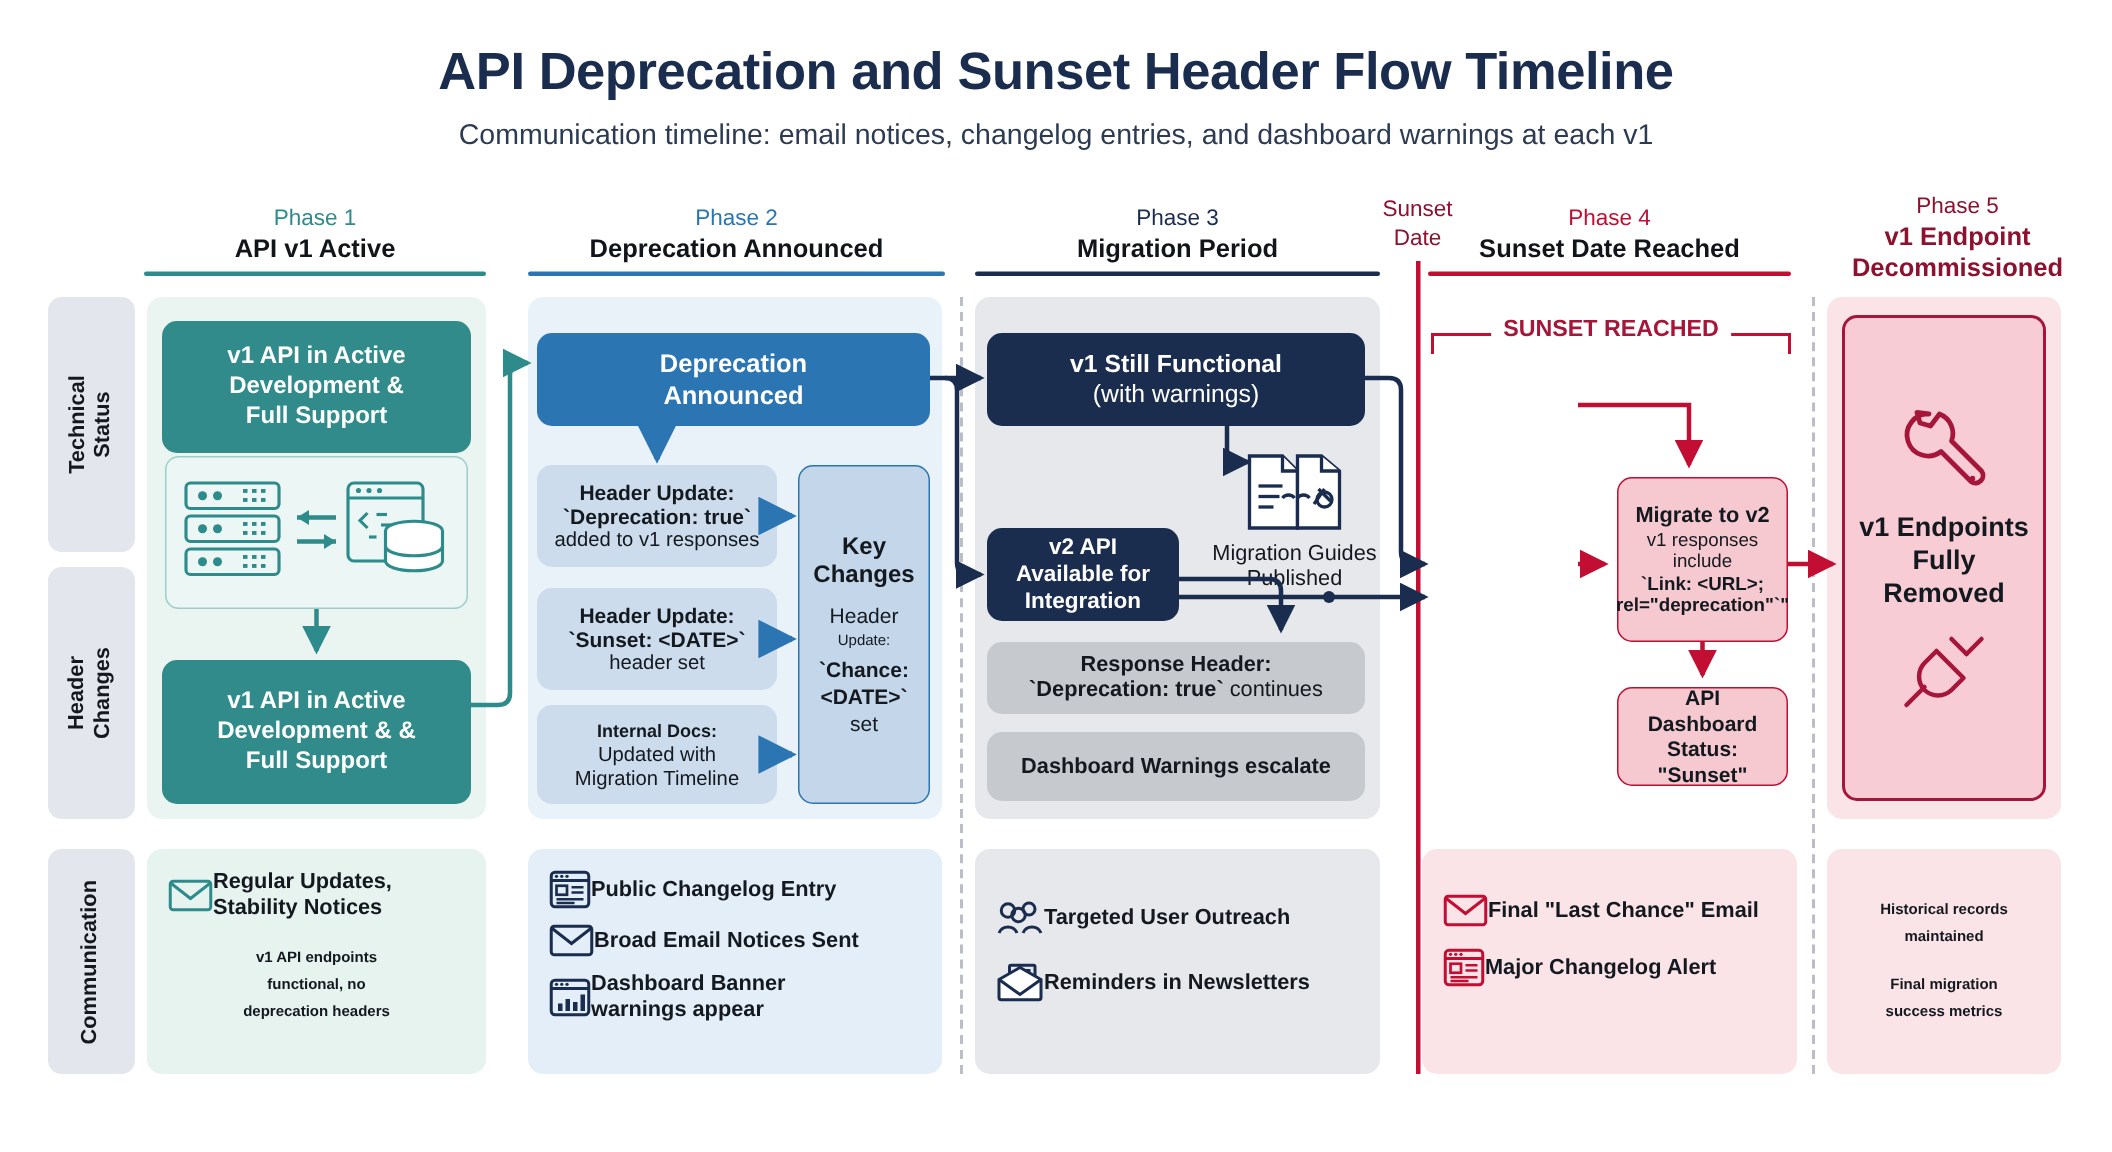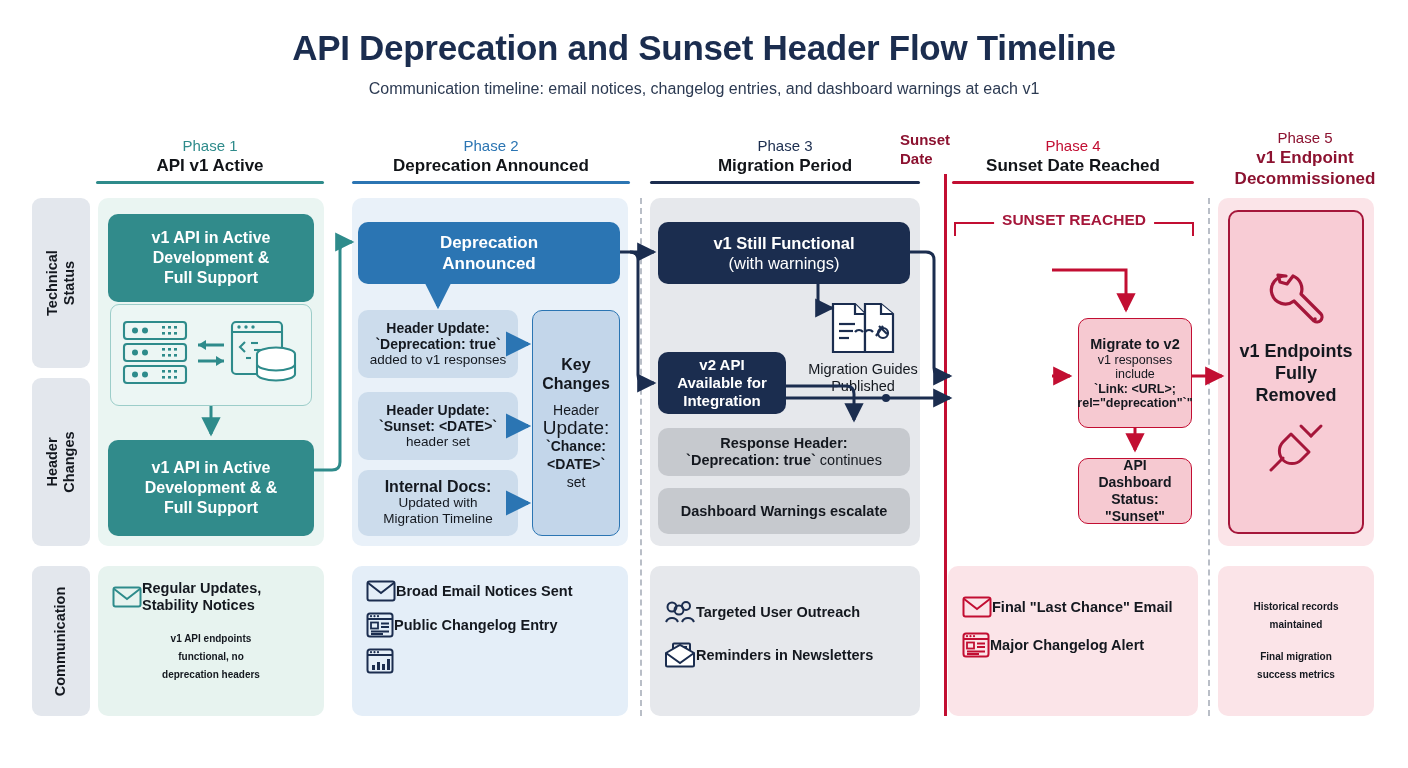--- a/index.html
+++ b/index.html
@@ -12,43 +12,43 @@
   #root { position: relative; width: 1408px; height: 768px; }
 
   
   .title {
     position: absolute; left: 0; top: 28px; width: 1408px;
     text-align: center; font-size: 35px; font-weight: bold;
     color: #1b2d4f; letter-spacing: -0.3px;
   }
   .subtitle {
     position: absolute; left: 0; top: 80px; width: 1408px;
-    text-align: center; font-size: 16px; color: #2c3a52;
+    text-align: center; font-size: 19px; color: #2c3a52;
   }
 
   
   .phase-head { position: absolute; text-align: center; }
   .phase-kicker { font-size: 15px; line-height: 19px; }
   .phase-name { font-size: 17px; font-weight: bold; color: #111418; line-height: 21px; }
   .phase-rule { height: 3px; margin-top: 5px; border-radius: 2px; }
 
   .ph1 .phase-kicker { color: #2e8b8b; }
   .ph1 .phase-rule { background: #2e8b8b; }
   .ph2 .phase-kicker { color: #2b75b3; }
   .ph2 .phase-rule { background: #2b75b3; }
   .ph3 .phase-kicker { color: #1b2d4f; }
   .ph3 .phase-rule { background: #1b2d4f; }
   .ph4 .phase-kicker { color: #c20e32; }
   .ph4 .phase-rule { background: #c20e32; }
   .ph5 .phase-kicker { color: #8c1230; }
   .ph5 .phase-name { color: #8c1230; }
 
   .sunset-label {
-    position: absolute; font-size: 15px;
-    color: #8c1230; line-height: 19px; font-weight: bold;
+    position: absolute; text-align: center; font-size: 15px;
+    color: #8c1230; line-height: 19px;
   }
 
   
   .rowlabel {
     position: absolute; background: #e3e7ed; border-radius: 9px;
     display: flex; align-items: center; justify-content: center;
   }
   .rowlabel span {
     transform: rotate(-90deg); white-space: nowrap;
     font-size: 14.5px; font-weight: bold; color: #14181f;
@@ -251,30 +251,30 @@
     <div style="font-size:13.5px; line-height:16px;">added to v1 responses</div>
   </div>
 
   <div class="box soft-blue" style="left:358px; top:392px; width:160px; height:68px;">
     <div class="l1" style="font-size:14px; line-height:16px;">Header Update:</div>
     <div class="l1" style="font-size:14px; line-height:16px;">`Sunset: &lt;DATE&gt;`</div>
     <div style="font-size:13.5px; line-height:16px;">header set</div>
   </div>
 
   <div class="box soft-blue" style="left:358px; top:470px; width:160px; height:66px;">
-    <div class="l1" style="font-size:16px; line-height:16px;text-align:right;">Internal Docs:</div>
+    <div class="l1" style="font-size:12px; line-height:16px;text-align:right;">Internal Docs:</div>
     <div style="font-size:13.5px; line-height:16px;">Updated with</div>
     <div style="font-size:13.5px; line-height:16px;">Migration Timeline</div>
   </div>
 
   <div class="box soft-blue-o" style="left:532px; top:310px; width:88px; height:226px;">
     <div class="l1" style="font-size:16px; line-height:19px; white-space:pre-line; margin-bottom:8px;">Key
 Changes</div>
     <div style="font-size:14px; line-height:18px;">Header</div>
-    <div style="font-size:19px; line-height:18px;">Update:</div>
+    <div style="font-size:10px; line-height:18px;">Update:</div>
     <div class="l1" style="font-size:14px; line-height:18px;">`Chance:</div>
     <div class="l1" style="font-size:14px; line-height:18px;">&lt;DATE&gt;`</div>
     <div style="font-size:14px; line-height:18px;">set</div>
   </div>
 
   <div class="box solid-navy" style="left:658px; top:222px; width:252px; height:62px;">
     <div style="font-size:16.5px; line-height:20px; font-weight:bold;">v1 Still Functional</div>
     <div style="font-size:16.5px; line-height:20px;">(with warnings)</div>
   </div>
 
@@ -356,50 +356,52 @@
       <div class="txt" style="white-space:pre-line;">Regular Updates,
 Stability Notices</div>
     </div>
     <div class="commnote" style="white-space:pre-line; margin-top:16px;">v1 API endpoints
 functional, no
 deprecation headers</div>
   </div>
 
   <div class="commcard" style="left:352px; top:566px; width:276px; height:150px; background:#e4eef8;">
     <div class="commrow">
-      <svg width="30" height="22" viewBox="0 0 30 22">
-        <rect x="1.5" y="1.5" width="27" height="19" rx="2" fill="none" stroke="#1b2d4f" stroke-width="2"></rect>
-        <path d="M1.5 2.5 L15 13 L28.5 2.5" fill="none" stroke="#1b2d4f" stroke-width="2"></path>
-      </svg>
-      <div class="txt">Broad Email Notices Sent</div>
-    </div>
-    <div class="commrow">
       <svg width="28" height="26" viewBox="0 0 28 26">
         <rect x="1.5" y="1.5" width="25" height="23" rx="2.5" fill="none" stroke="#1b2d4f" stroke-width="2"></rect>
         <path d="M1.5 7 L26.5 7" stroke="#1b2d4f" stroke-width="2"></path>
         <circle cx="5" cy="4.2" r="1.1" fill="#1b2d4f"></circle>
           <circle cx="8.5" cy="4.2" r="1.1" fill="#1b2d4f"></circle>
           <circle cx="12" cy="4.2" r="1.1" fill="#1b2d4f"></circle>
         <rect x="5" y="10.5" width="7" height="6" fill="none" stroke="#1b2d4f" stroke-width="1.8"></rect>
         <path d="M15 11.5 h8 M15 15 h8 M5 19.5 h18 M5 22 h12" stroke="#1b2d4f" stroke-width="1.8"></path>
       </svg>
       <div class="txt">Public Changelog Entry</div>
+    </div>
+    <div class="commrow">
+      <svg width="30" height="22" viewBox="0 0 30 22">
+        <rect x="1.5" y="1.5" width="27" height="19" rx="2" fill="none" stroke="#1b2d4f" stroke-width="2"></rect>
+        <path d="M1.5 2.5 L15 13 L28.5 2.5" fill="none" stroke="#1b2d4f" stroke-width="2"></path>
+      </svg>
+      <div class="txt">Broad Email Notices Sent</div>
     </div>
     <div class="commrow">
       <svg width="28" height="26" viewBox="0 0 28 26">
         <rect x="1.5" y="1.5" width="25" height="23" rx="2.5" fill="none" stroke="#1b2d4f" stroke-width="2"></rect>
         <path d="M1.5 7 L26.5 7" stroke="#1b2d4f" stroke-width="2"></path>
         <circle cx="5" cy="4.2" r="1.1" fill="#1b2d4f"></circle>
           <circle cx="8.5" cy="4.2" r="1.1" fill="#1b2d4f"></circle>
           <circle cx="12" cy="4.2" r="1.1" fill="#1b2d4f"></circle>
         <rect x="6" y="17" width="3" height="5" fill="#1b2d4f"></rect>
         <rect x="11" y="14" width="3" height="8" fill="#1b2d4f"></rect>
         <rect x="16" y="16" width="3" height="6" fill="#1b2d4f"></rect>
         <rect x="21" y="11" width="3" height="11" fill="#1b2d4f"></rect>
       </svg>
+      <div class="txt" style="white-space:pre-line;">Dashboard Banner
+warnings appear</div>
     </div>
   </div>
 
   <div class="commcard" style="left:650px; top:566px; width:270px; height:150px; background:#e6e8ec; padding-top:34px;">
     <div class="commrow" style="margin-bottom:18px;">
       <svg width="32" height="24" viewBox="0 0 32 24">
         <g stroke="#1b2d4f" stroke-width="2" fill="none">
           <circle cx="8" cy="7" r="4.5"></circle>
           <circle cx="22" cy="6" r="4"></circle>
           <circle cx="15" cy="10" r="4.5"></circle>

